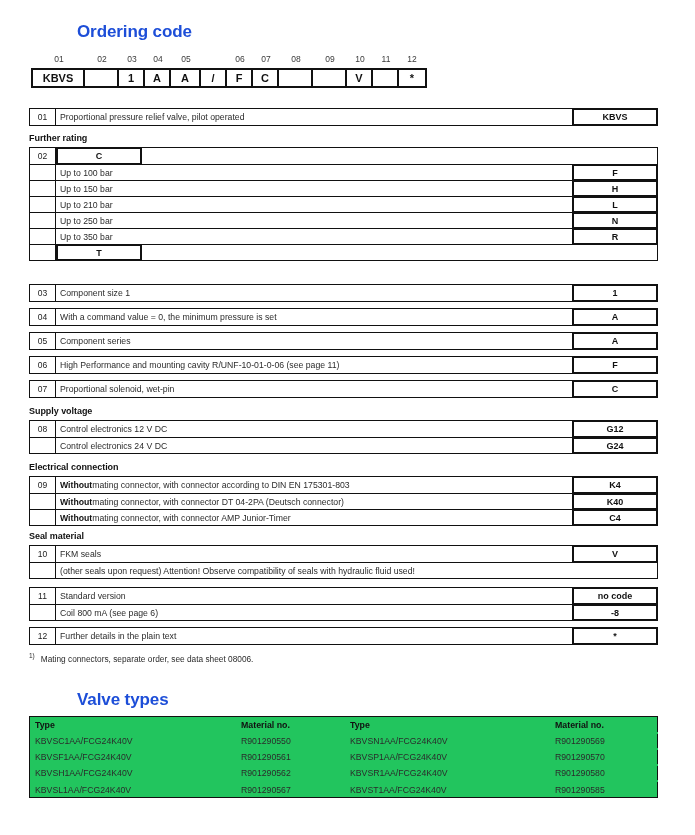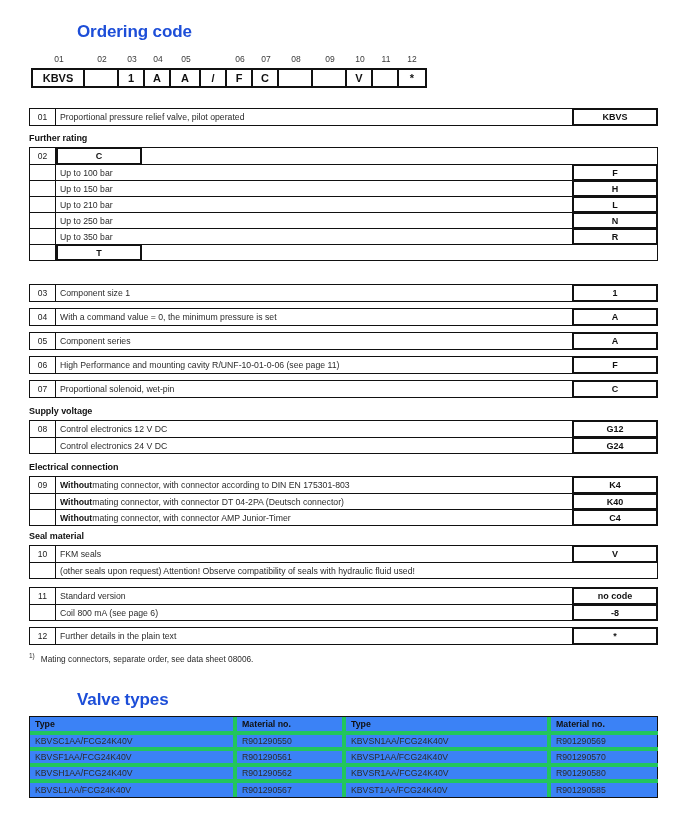--- a/index.html
+++ b/index.html
@@ -158,31 +158,31 @@
 
   
   #valve-table {
     position: absolute;
     left: 29px;
     top: 716px;
     width: 629px;
     box-sizing: border-box;
     border: 1.3px solid #111;
     border-collapse: collapse;
-    background: #3b82f6;
+    background: #22c55e;
   }
   #valve-table table {
     width: 100%;
     border-collapse: collapse;
     table-layout: fixed;
   }
   #valve-table th, #valve-table td {
     height: 16px;
     box-sizing: border-box;
-    border: 4px solid #22c55e;
+    border: 2px solid #22c55e;
     padding: 0 0 0 5px;
     text-align: left;
     font-size: 8.7px;
     color: #2b2b2b;
     font-weight: normal;
     white-space: nowrap;
     overflow: hidden;
   }
   #valve-table th {
     font-weight: bold;

